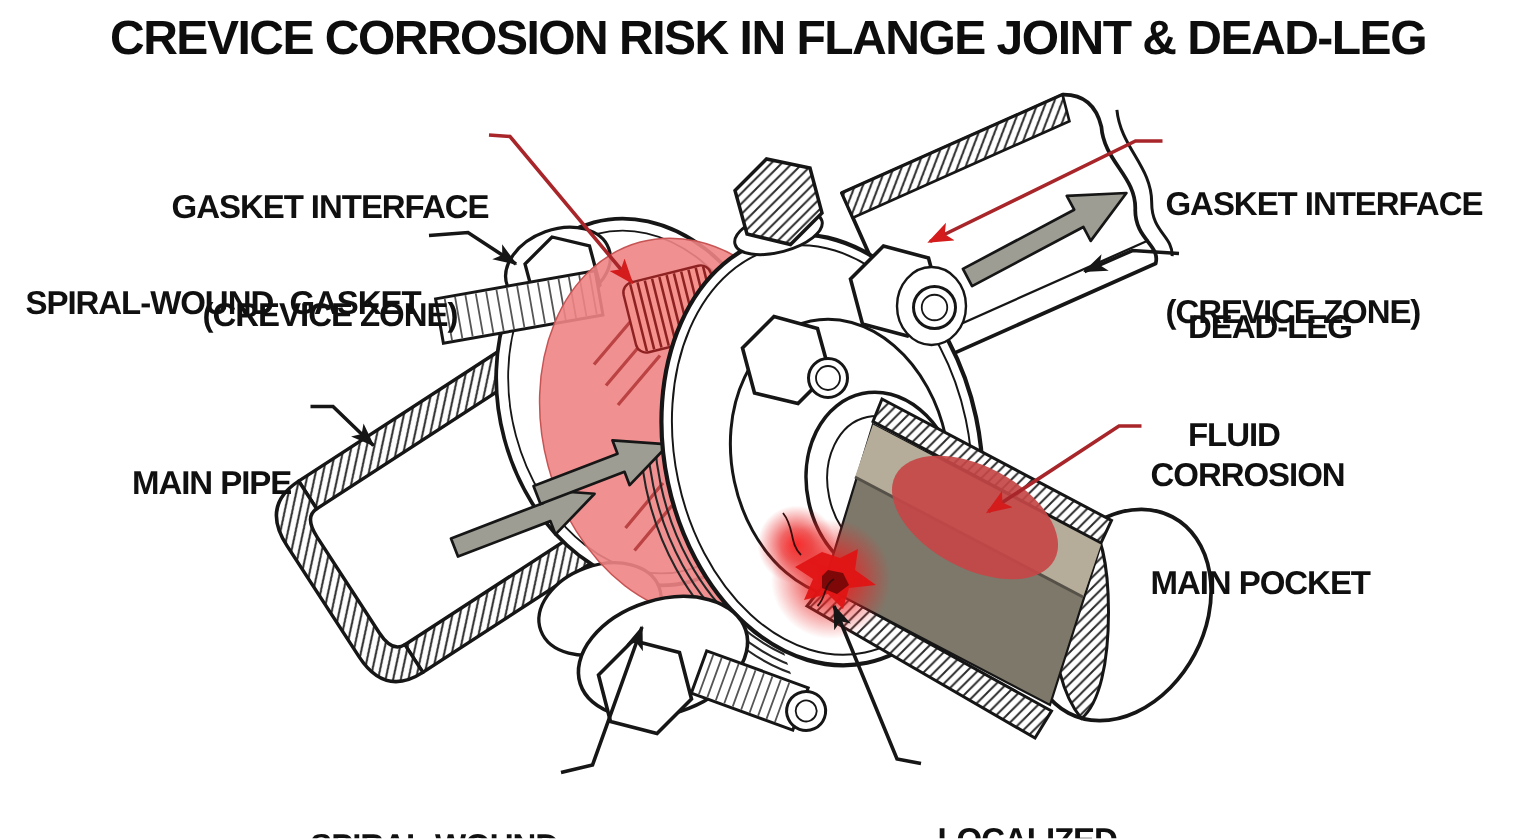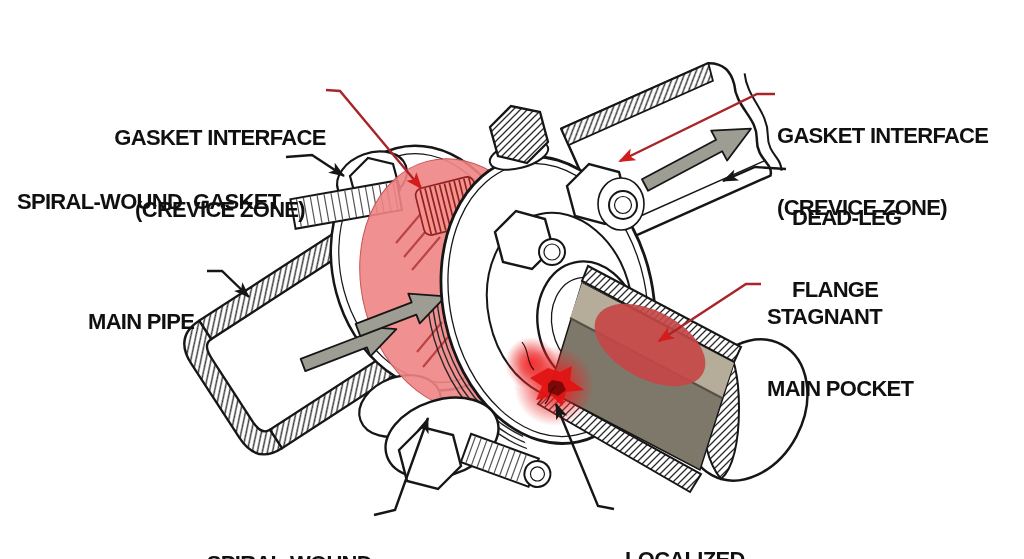--- a/index.html
+++ b/index.html
@@ -150,20 +150,21 @@
     <path d="M775,94 L757,94 L620,161" stroke="#a8262a" stroke-width="2.4" marker-end="url(#mR)"></path>
     <path d="M761,284 L746,284 L659,341" stroke="#a8262a" stroke-width="2.4" marker-end="url(#mR)"></path>
     <path d="M286,157 L312,155 L344,176" stroke="#161616" stroke-width="2.4" marker-end="url(#mB)"></path>
     <path d="M207,271 L222,271 L249,297" stroke="#161616" stroke-width="2.4" marker-end="url(#mB)"></path>
     <path d="M786,169 L755,167 L723,181" stroke="#161616" stroke-width="2.4" marker-end="url(#mB)"></path>
     <path d="M374,515 L395,510 L428,418" stroke="#161616" stroke-width="2.4" marker-end="url(#mB)"></path>
     <path d="M614,509 L598,506 L556,404" stroke="#161616" stroke-width="2.4" marker-end="url(#mB)"></path>
   </g>
 </svg>
 
+  <div class="title">CREVICE CORROSION RISK IN FLANGE JOINT &amp; DEAD-LEG</div>
 
   <div class="lbl center" style="left:114px;top:78px;width:212px;">
     <div>GASKET INTERFACE</div>
     <div>(CREVICE ZONE)</div>
   </div>
 
   <div class="lbl" style="left:17px;top:142px;">
     <div>SPIRAL-WOUND  GASKET</div>
   </div>
 
@@ -171,25 +172,25 @@
     <div>MAIN PIPE</div>
   </div>
 
   <div class="lbl" style="left:777px;top:76px;">
     <div>GASKET INTERFACE</div>
     <div>(CREVICE ZONE)</div>
   </div>
 
   <div class="lbl" style="left:792px;top:158px;">
     <div>DEAD-LEG</div>
-    <div>FLANGE</div>
+    <div>FLUID</div>
   </div>
 
   <div class="lbl" style="left:767px;top:257px;">
-    <div>STAGNANT</div>
+    <div>CORROSION</div>
     <div>MAIN POCKET</div>
   </div>
 
   <div class="lbl right" style="left:202px;top:504px;width:170px;">
     <div>SPIRAL-WOUND</div>
     
   </div>
 
   <div class="lbl" style="left:625px;top:500px;">
     <div>LOCALIZED</div>

